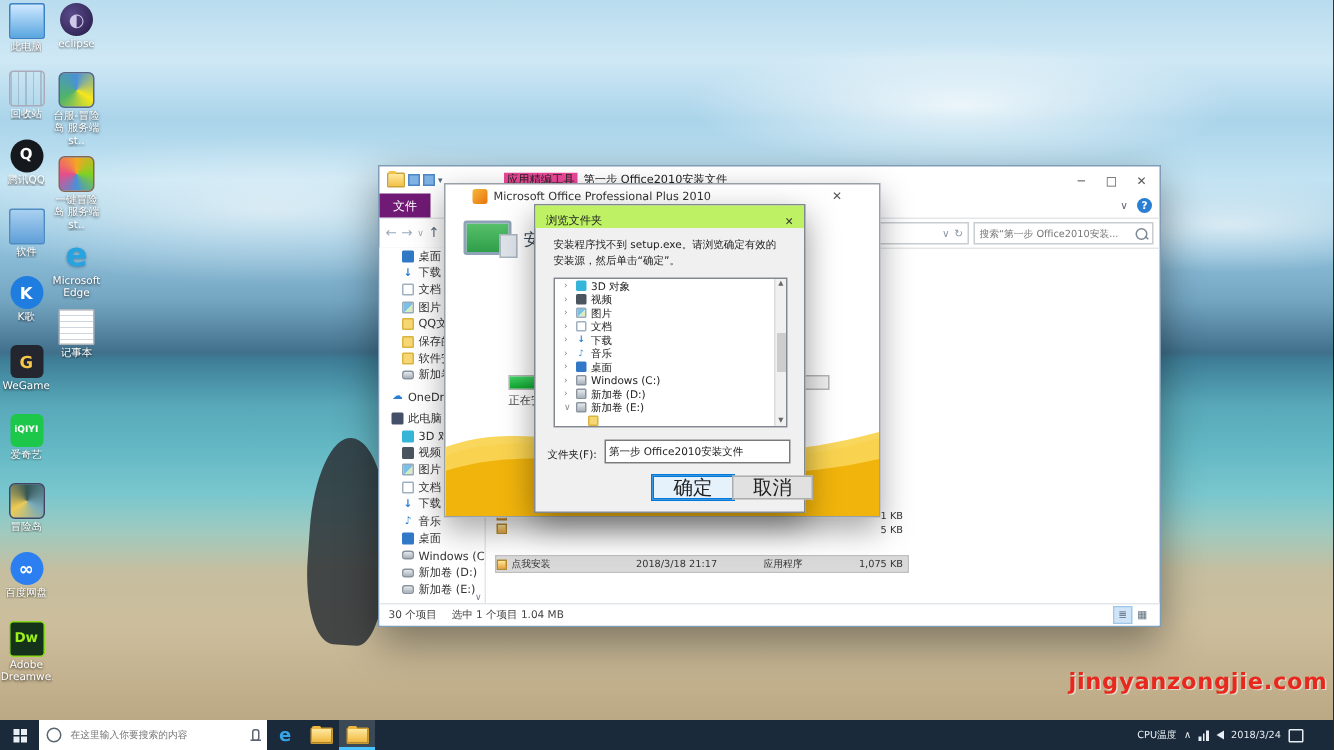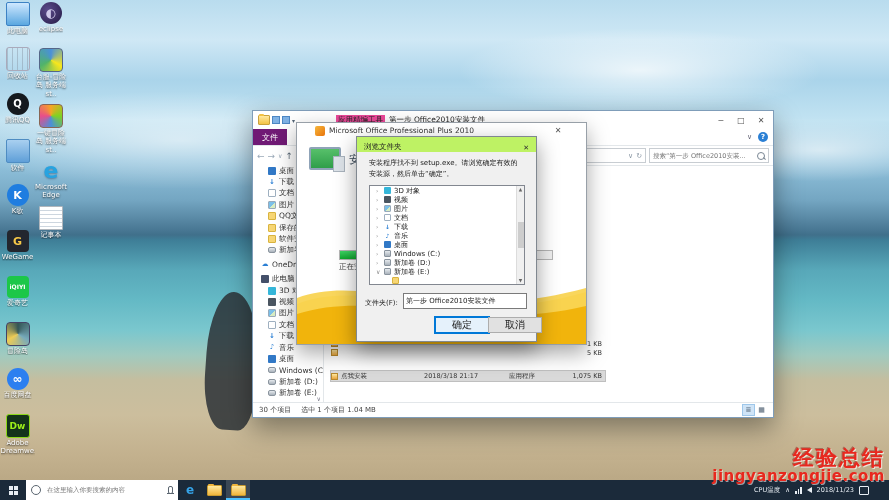--- a/index.html
+++ b/index.html
@@ -107,21 +107,21 @@
   .d-msg{position:absolute;left:12px;top:21px;width:153px;font-size:7px;line-height:1.5;color:#222;}
   .d-tree{position:absolute;left:12px;top:48px;width:156px;height:100px;background:#fff;border:1px solid #828790;overflow:hidden;box-sizing:border-box;}
   .t-row{height:9px;display:flex;align-items:center;gap:3px;padding-left:6px;font-size:7px;color:#222;white-space:nowrap;}
   .t-row.ind2{padding-left:14px;}
   .t-exp{width:5px;color:#888;font-size:6px;flex:none;}
   .ti{width:7px;height:7px;flex:none;display:flex;align-items:center;justify-content:center;font-size:6px;border-radius:1px;line-height:1;}
   .t-scroll{position:absolute;right:0;top:0;bottom:0;width:8px;background:#f0f0f0;border-left:1px solid #dcdcdc;display:flex;flex-direction:column;align-items:center;justify-content:space-between;font-size:4.5px;color:#666;padding:1px 0;box-sizing:border-box;}
   .t-thumb{width:6px;height:26px;background:#cdcdcd;}
   .d-folder-label{position:absolute;left:8px;top:161px;font-size:7px;color:#222;}
   .d-input{position:absolute;left:46px;top:156px;width:118px;height:14px;border:1px solid #7a7a7a;font-size:7px;font-family:inherit;padding:0 2px;color:#222;background:#fff;}
-  .d-btn{position:absolute;top:180px;width:54px;height:16px;font-size:10px;font-family:Liberation Sans, sans-serif;background:#e1e1e1;border:1px solid #adadad;display:flex;align-items:center;justify-content:center;color:#222;box-sizing:border-box;}
+  .d-btn{position:absolute;top:180px;width:54px;height:16px;font-size:13px;font-family:Liberation Sans, sans-serif;background:#e1e1e1;border:1px solid #adadad;display:flex;align-items:center;justify-content:center;color:#222;box-sizing:border-box;}
   .d-btn.default{border:1px solid #0078d7;outline:1px solid #0078d7;background:#e5f1fb;}
   
   #taskbar{position:absolute;left:0;bottom:0;width:889px;height:20px;background:#1b2a3a;display:flex;align-items:center;color:#fff;z-index:50;}
   .start{width:26px;height:20px;display:flex;align-items:center;justify-content:center;}
   .start-grid{display:grid;grid-template-columns:4px 4px;grid-template-rows:4px 4px;gap:1px;}
   .start-grid span{background:#e8eef4;display:block;}
   .tsearch{width:152px;height:20px;background:#fff;display:flex;align-items:center;gap:4px;padding:0 5px;box-sizing:border-box;}
   .ring{width:8px;height:8px;border:1.3px solid #5a6570;border-radius:50%;flex:none;}
   .tsearch input{border:none;outline:none;flex:1;font-size:6.5px;color:#444;font-family:inherit;min-width:0;background:transparent;}
   .mic{width:3px;height:6px;border:1px solid #5a6570;border-radius:2px;flex:none;position:relative;}
@@ -492,22 +492,21 @@
       </div>
     <div class="tray">
       <span>CPU温度</span>
       <span>∧</span>
       <span class="t-net">
           <span style="height:3px;"></span>
           <span style="height:5px;"></span>
           <span style="height:7px;"></span>
         </span>
       <span class="t-vol"></span>
-      <span>2018/11/23</span>
+      <span>2018/3/24</span>
       <span class="notif"></span>
     </div>
   </div>
 
   <div id="wm">
-    <div class="wm1">经验总结</div>
     <div class="wm2">jingyanzongjie.com</div>
   </div>
 </div>
 
 </body></html>

